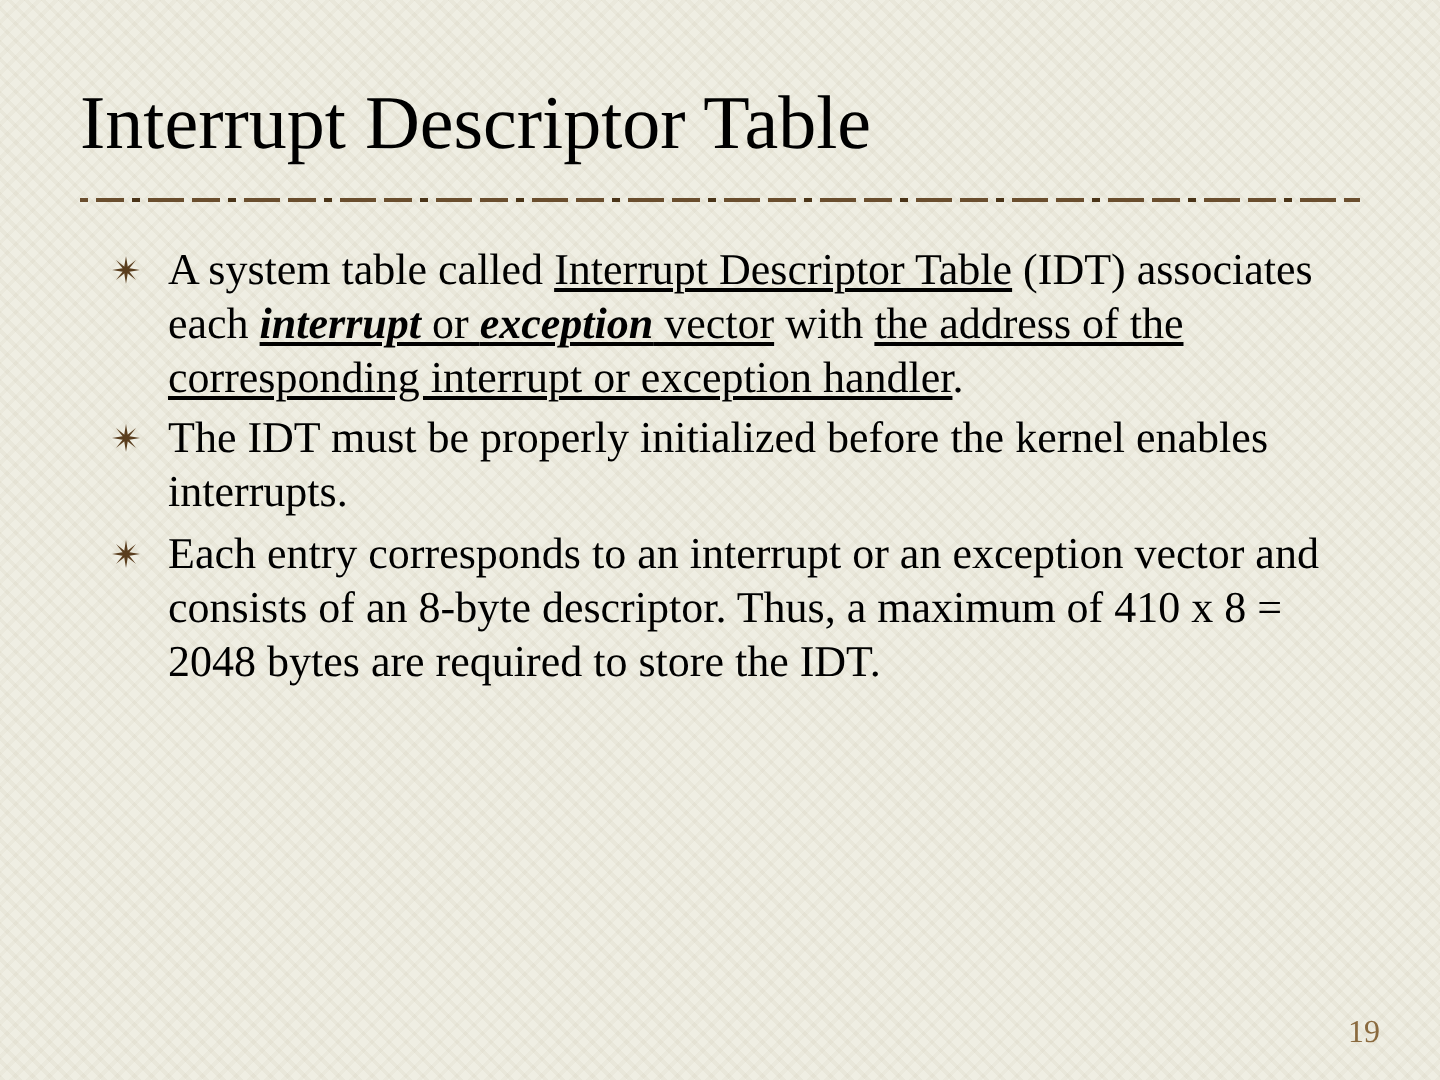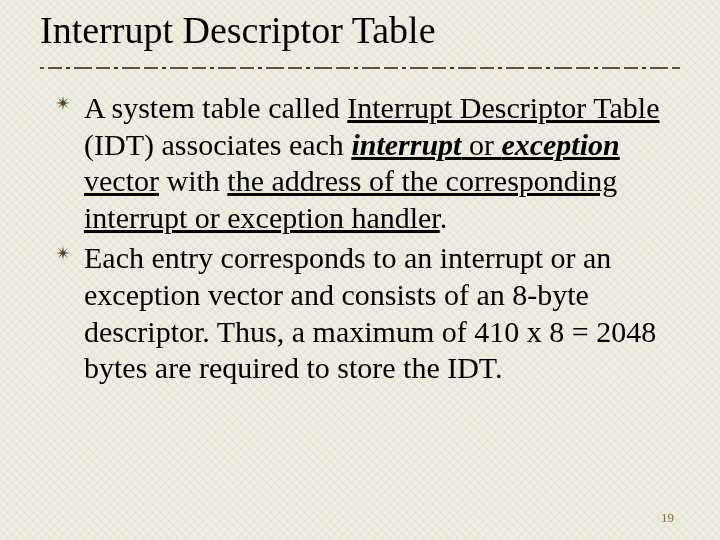--- a/index.html
+++ b/index.html
@@ -12,21 +12,21 @@
   body {
     background: #efeee3;
     background-image:
       repeating-linear-gradient(45deg, rgba(180,170,140,0.10) 0px, rgba(180,170,140,0.10) 2px, transparent 2px, transparent 6px),
       repeating-linear-gradient(-45deg, rgba(180,170,140,0.08) 0px, rgba(180,170,140,0.08) 2px, transparent 2px, transparent 6px);
     font-family: "Times New Roman", Times, serif;
     color: #000;
     position: relative;
   }
   .slide {
-    padding: 8px 40px 20px 40px;
+    padding: 40px 40px 20px 40px;
     box-sizing: border-box;
     width: 100%;
     height: 100%;
     position: relative;
   }
   .title {
     font-size: 38px;
     font-weight: normal;
     margin: 0 0 12px 0;
     letter-spacing: 0px;
@@ -56,30 +56,30 @@
   }
   .bullet-icon {
     flex: 0 0 auto;
     width: 14px;
     height: 14px;
     margin-top: 6px;
     margin-right: 14px;
   }
   .bullet-text {
     flex: 1 1 auto;
-    font-size: 30px;
+    font-size: 22px;
     line-height: 1.22;
   }
   .u { text-decoration: underline; }
   .bi { font-weight: bold; font-style: italic; }
   .page-num {
     position: absolute;
-    right: 46px;
+    right: 30px;
     bottom: 14px;
-    font-size: 13px;
+    font-size: 16px;
     color: #8a6a3e;
     font-family: "Times New Roman", serif;
   }
 </style>
 </head>
 <body>
 
 <div class="slide">
 
   <h1 class="title">Interrupt Descriptor Table</h1>
@@ -93,20 +93,29 @@
         <g fill="#5a3e1e">
           <polygon points="7,0 8,6 14,7 8,8 7,14 6,8 0,7 6,6"></polygon>
           <polygon points="2,2 7,6 12,2 8,7 12,12 7,8 2,12 6,7"></polygon>
         </g>
       </svg>
       <div class="bullet-text">
         <span>A system table called </span><span class="u">Interrupt Descriptor Table</span><span> (IDT) associates each </span><span class="u bi">interrupt</span><span class="u"> or </span><span class="u bi">exception</span><span class="u"> vector</span><span> with </span><span class="u">the address of the corresponding interrupt or exception handler</span><span>.</span>
       </div>
     </div>
 
+    <div class="bullet-row">
+      <svg class="bullet-icon" viewBox="0 0 14 14">
+        <g fill="#5a3e1e">
+          <polygon points="7,0 8,6 14,7 8,8 7,14 6,8 0,7 6,6"></polygon>
+          <polygon points="2,2 7,6 12,2 8,7 12,12 7,8 2,12 6,7"></polygon>
+        </g>
+      </svg>
+      <div class="bullet-text">The IDT must be properly initialized before the kernel enables interrupts.</div>
+    </div>
 
 
     <div class="bullet-row">
       <svg class="bullet-icon" viewBox="0 0 14 14">
         <g fill="#5a3e1e">
           <polygon points="7,0 8,6 14,7 8,8 7,14 6,8 0,7 6,6"></polygon>
           <polygon points="2,2 7,6 12,2 8,7 12,12 7,8 2,12 6,7"></polygon>
         </g>
       </svg>
       <div class="bullet-text">Each entry corresponds to an interrupt or an exception vector and consists of an 8-byte descriptor. Thus, a maximum of 410 x 8 = 2048 bytes are required to store the IDT.</div>

